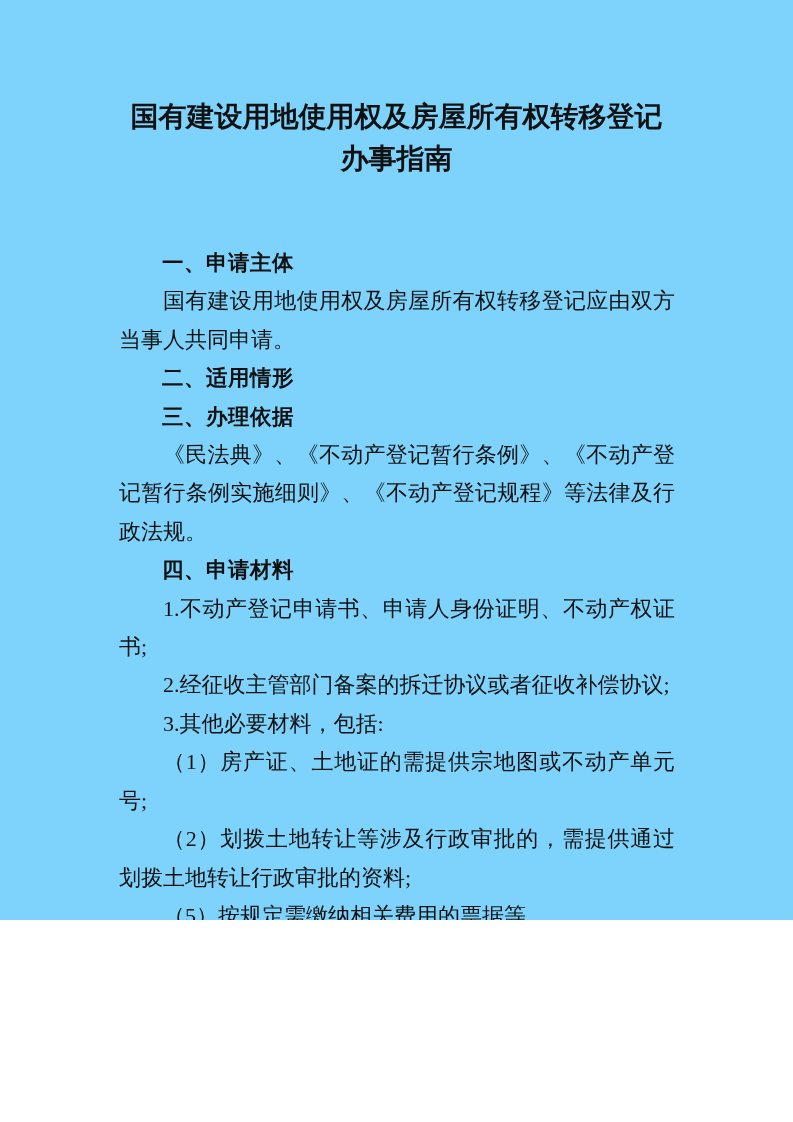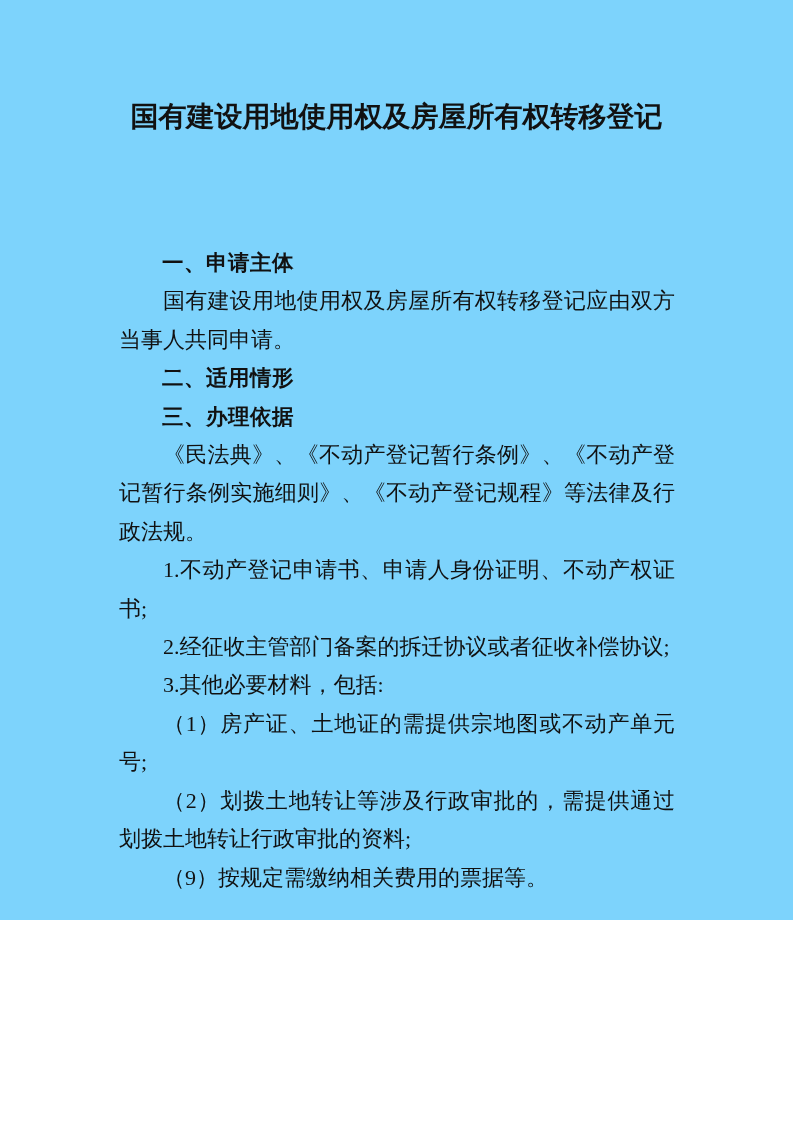--- a/index.html
+++ b/index.html
@@ -73,38 +73,40 @@
     font-family: "Liberation Serif", serif;
   }
 </style>
 </head>
 <body>
 
 <div class="sheet">
 
   <h1 class="doc-title">
     <span class="title-line">国有建设用地使用权及房屋所有权转移登记</span>
+    <span class="title-line">办事指南</span>
   </h1>
 
   <div class="doc-body">
 
     <p class="sec-heading">一、申请主体</p>
     <p class="para">国有建设用地使用权及房屋所有权转移登记应由双方当事人共同申请。</p>
 
     <p class="sec-heading">二、适用情形</p>
 
     <p class="sec-heading">三、办理依据</p>
     <p class="para">《民法典》、《不动产登记暂行条例》、《不动产登记暂行条例实施细则》、《不动产登记规程》等法律及行政法规。</p>
 
+    <p class="sec-heading">四、申请材料</p>
     <p class="para">1.不动产登记申请书、申请人身份证明、不动产权证书;</p>
     <p class="para">2.经征收主管部门备案的拆迁协议或者征收补偿协议;</p>
     <p class="para">3.其他必要材料，包括:</p>
     <p class="para">（1）房产证、土地证的需提供宗地图或不动产单元号;</p>
     <p class="para">（2）划拨土地转让等涉及行政审批的，需提供通过划拨土地转让行政审批的资料;</p>
-    <p class="para">（9）按规定需缴纳相关费用的票据等。</p>
+    <p class="para">（5）按规定需缴纳相关费用的票据等。</p>
 
     <p class="para"><span class="note-label"></span><span></span></p>
 
 
   </div>
 
   <div class="page-number">31</div>
 
 </div>
 

